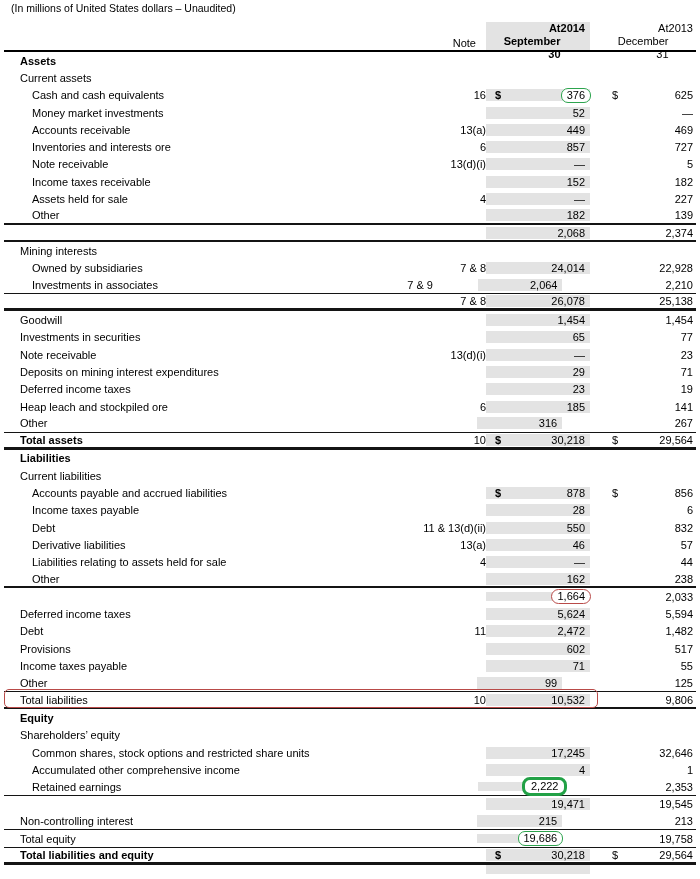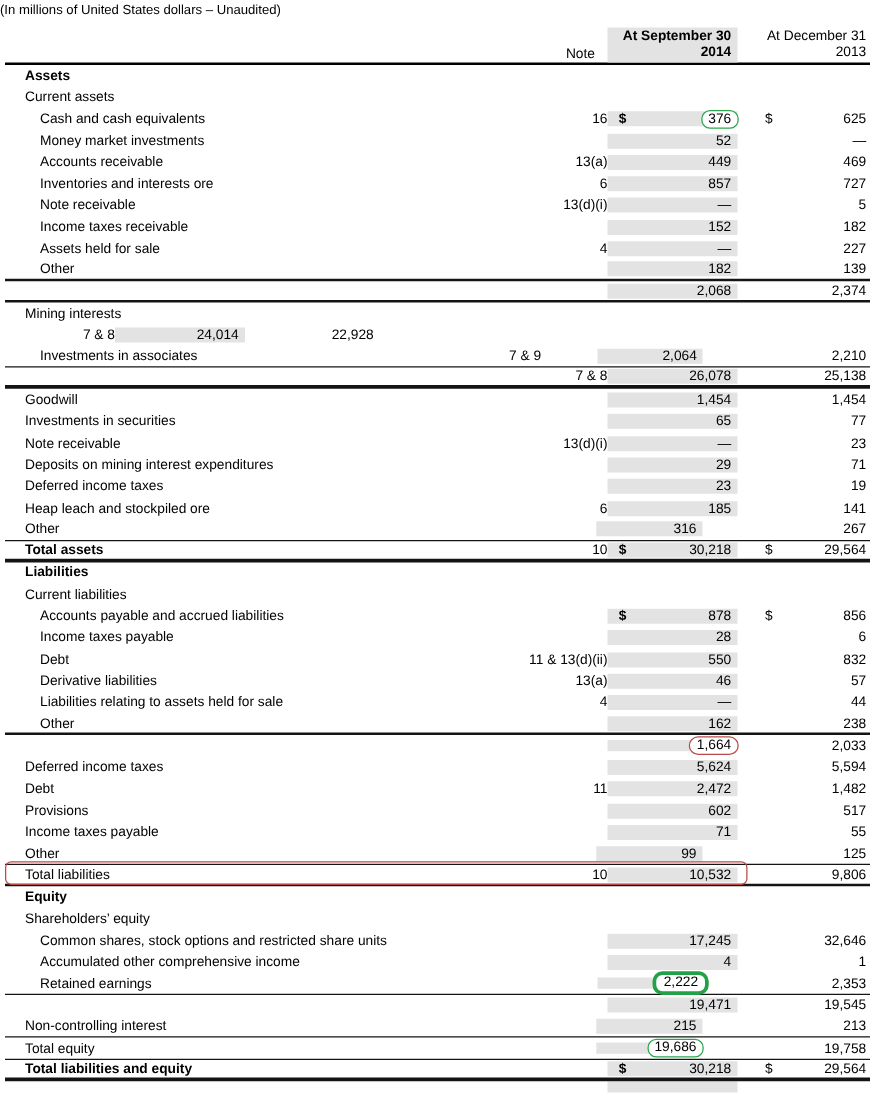--- a/index.html
+++ b/index.html
@@ -1,36 +1,36 @@
 <!DOCTYPE html>
 <html><head>
 <meta charset="utf-8">
 <style>
   html,body { margin:0; padding:0; background:#ffffff; }
   .page {
     position:relative; width:700px; height:879px; background:#fff;
     font-family:"Liberation Sans", sans-serif; color:#000; overflow:hidden;
   }
-  .tagline { position:absolute; top:2px; left:0; font-size:10.5px; }
+  .tagline { position:absolute; top:2px; left:11px; font-size:10.5px; }
   .sheet { position:absolute; top:22px; left:4px; width:692px; }
 
   
   .hdr, .row { display:flex; width:100%; box-sizing:border-box; }
   .c-label { width:394px; padding-left:16px; box-sizing:border-box; overflow:hidden; white-space:nowrap; }
   .c-note  { width:88px;  text-align:right; box-sizing:border-box; }
   .c-v1    { width:104px; background:#e3e3e3; box-sizing:border-box; padding:0 5px 0 9px; }
   .c-v2    { width:106px; box-sizing:border-box; padding:0 3px 0 22px; }
   .cv { display:flex; justify-content:space-between; align-items:center; height:100%; }
   .cv .cur { font-weight:bold; }
   .c-v2 .cur { font-weight:normal; }
 
   
   .hdr { height:30px; align-items:stretch; border-bottom:2px solid #000; font-size:11px; }
   .hdr .c-note { align-self:flex-end; padding-right:10px; padding-bottom:1px; }
-  .hdr .h2l { display:flex; flex-direction:column; justify-content:center; text-align:right; line-height:13px; padding-bottom:1px; }
+  .hdr .h2l { display:flex; flex-direction:row; justify-content:center; text-align:right; line-height:13px; padding-bottom:1px; }
   .hdr .c-v1 { font-weight:bold; }
 
   
   .row { height:17.3px; align-items:center; font-size:11px; position:relative; }
   .row .c-label { line-height:12px; }
   .ind1 { padding-left:28px !important; }
   .blab { font-weight:bold; }
   .c-v1 .val { font-weight:normal; }
   .bb-t1 { border-bottom:1.5px solid #141414;gap:45px; }
   .bb-t2 { border-bottom:2px solid #141414; }
@@ -256,20 +256,21 @@
             </div>
           </div>
           <div class="c-v2">
             <div class="cv">
               <div class="cur"></div>
               <div class="val"></div>
             </div>
           </div>
         </div>
         <div class="row">
+          <div class="c-label ind1">Owned by subsidiaries</div>
           <div class="c-note">7 &amp; 8</div>
           <div class="c-v1">
             <div class="cv">
               <div class="cur"></div>
               <div class="val">24,014</div>
             </div>
           </div>
           <div class="c-v2">
             <div class="cv">
               <div class="cur"></div>

